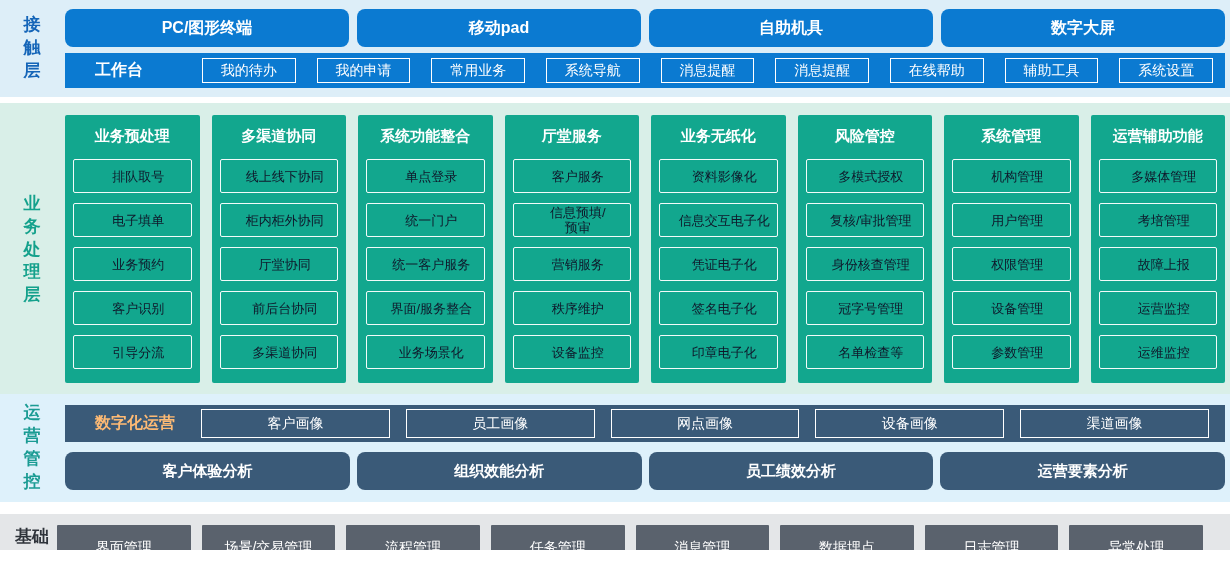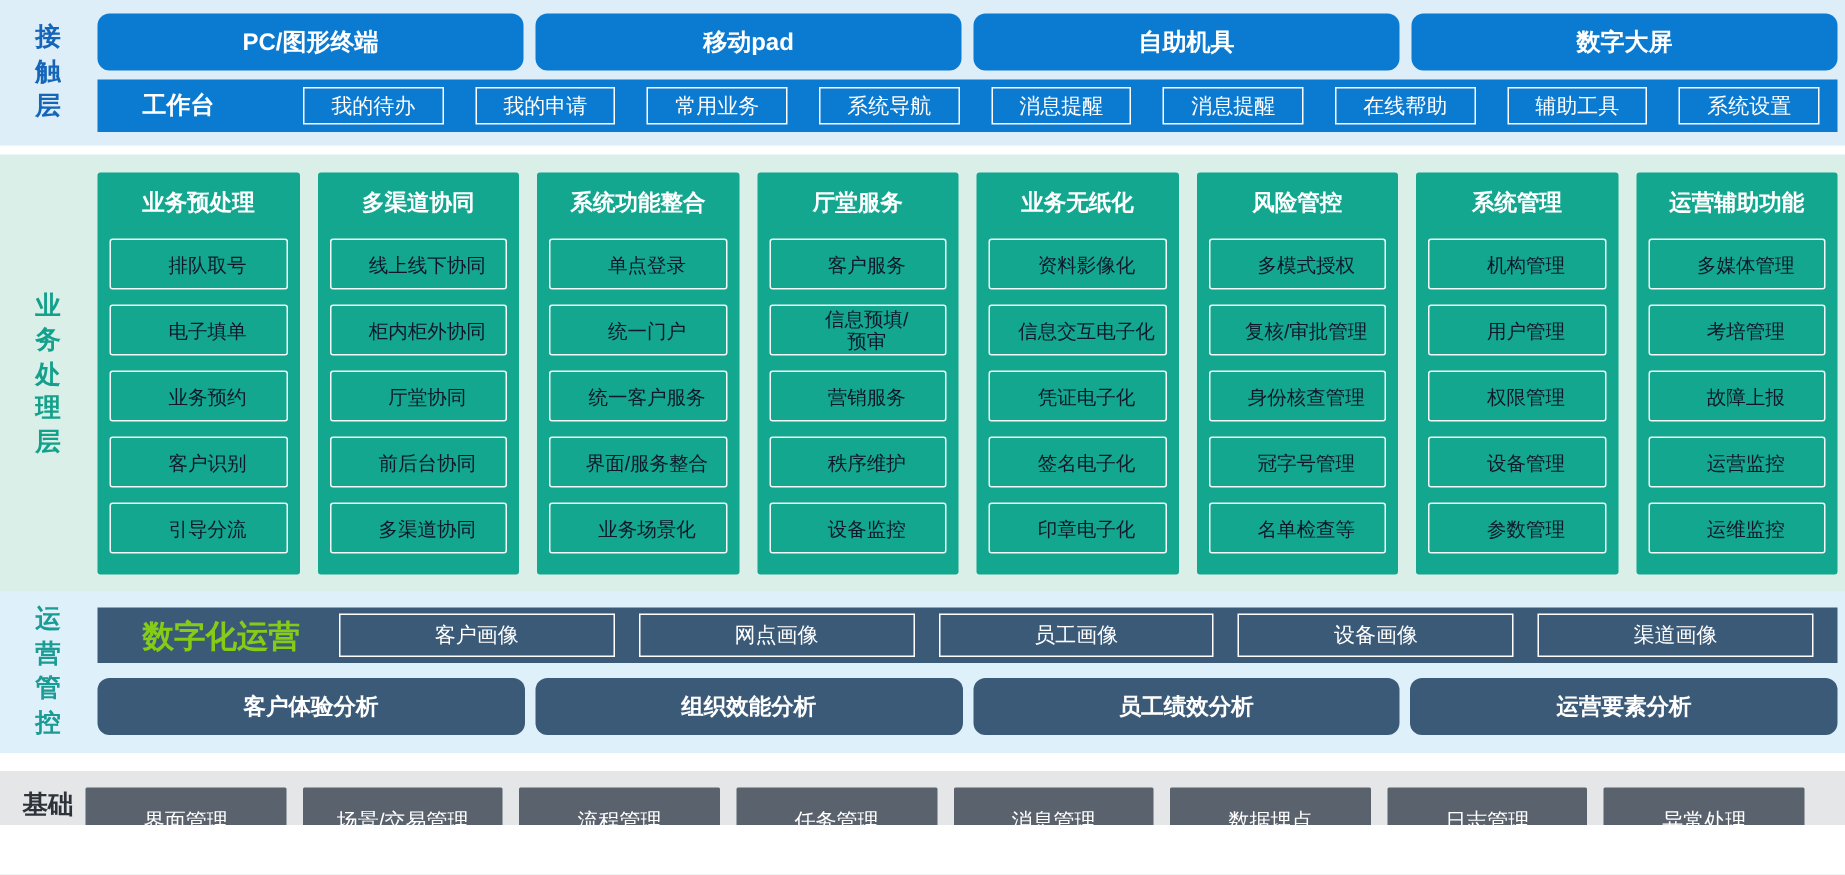--- a/index.html
+++ b/index.html
@@ -43,21 +43,21 @@
     padding:8px 8px 14px;}
   .col-header{color:#fff;font-weight:bold;font-size:15px;text-align:center;height:26px;
     line-height:26px;white-space:nowrap;}
   .col-item{height:34px;margin-top:10px;border:1px solid rgba(255,255,255,.95);border-radius:2px;
     color:#0f172a;font-size:13px;line-height:15px;display:flex;align-items:center;justify-content:center;
     text-align:center;white-space:pre-line;padding-left:12px;}
 
   
   .ops-bar{position:absolute;top:11px;left:0;right:0;height:37px;background:var(--slate);
     display:flex;align-items:center;}
-  .ops-label{color:#84cc16;font-weight:bold;font-size:21px;padding:0 26px 0 30px;white-space:nowrap;}
+  .ops-label{color:#fdba74;font-weight:bold;font-size:16px;padding:0 26px 0 30px;white-space:nowrap;}
   .ops-items{flex:1;display:flex;gap:16px;margin-right:16px;}
   .ops-btn{flex:1;height:27px;border:1px solid #fff;color:#fff;font-size:14px;
     display:flex;align-items:center;justify-content:center;white-space:nowrap;}
   .analysis-row{position:absolute;top:58px;left:0;right:0;height:38px;display:flex;gap:7px;}
   .analysis-btn{flex:1;background:var(--slate);border-radius:8px;color:#fff;font-weight:bold;
     font-size:15px;display:flex;align-items:center;justify-content:center;}
 
   
   .band4 .content{left:57px;right:27px;}
   .foundation-row{position:absolute;top:11px;left:0;right:0;height:45px;display:flex;gap:11px;}
@@ -174,22 +174,22 @@
 
   <div class="band band3">
     <div class="vlabel">
       <span class="w1">运营管控</span>
     </div>
     <div class="content">
       <div class="ops-bar">
         <span class="ops-label">数字化运营</span>
         <div class="ops-items" id="ops-items">
             <div class="ops-btn">客户画像</div>
+            <div class="ops-btn">员工画像</div>
             <div class="ops-btn">网点画像</div>
-            <div class="ops-btn">员工画像</div>
             <div class="ops-btn">设备画像</div>
             <div class="ops-btn">渠道画像</div>
           </div>
       </div>
       <div class="analysis-row" id="analysis-row">
           <div class="analysis-btn">客户体验分析</div>
           <div class="analysis-btn">组织效能分析</div>
           <div class="analysis-btn">员工绩效分析</div>
           <div class="analysis-btn">运营要素分析</div>
         </div>

